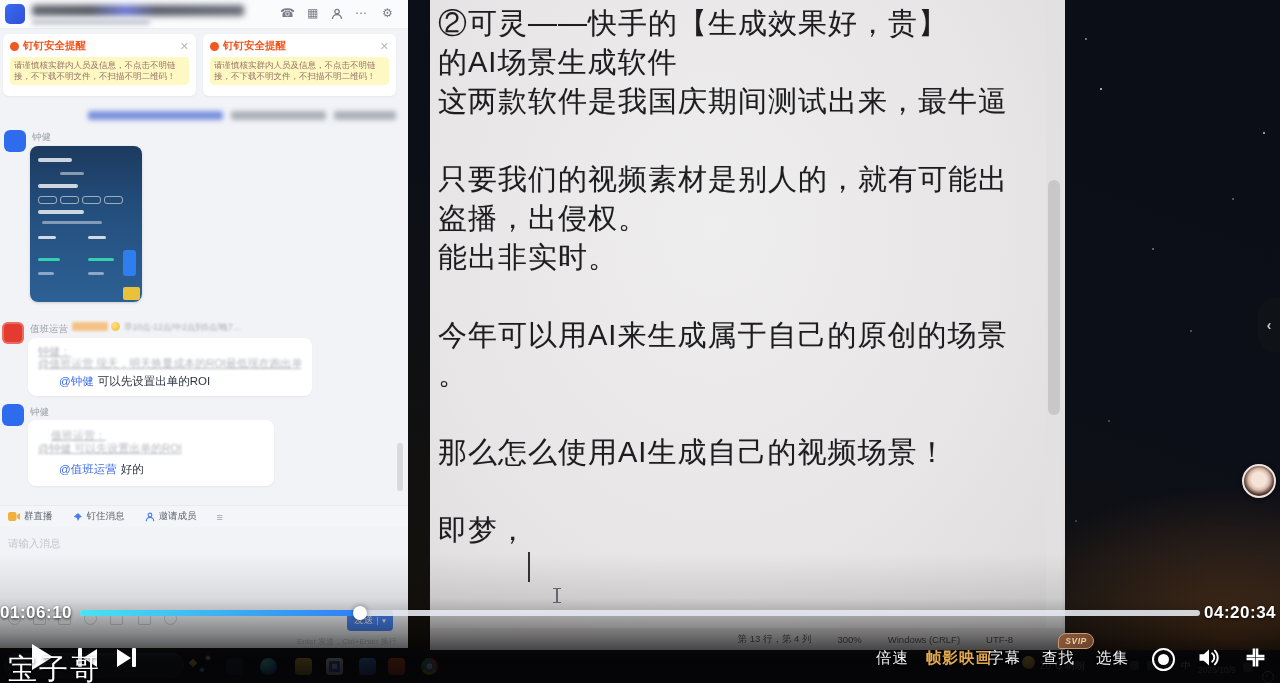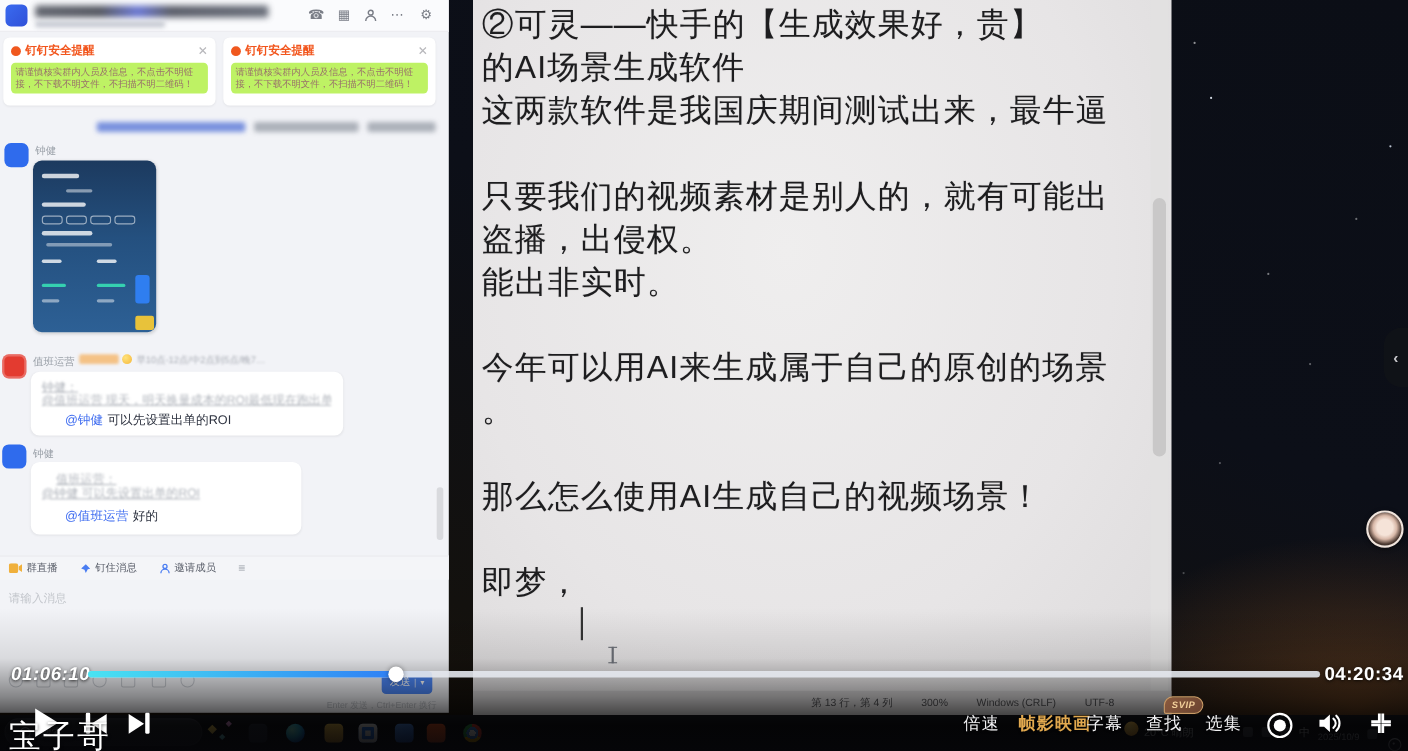--- a/index.html
+++ b/index.html
@@ -28,21 +28,21 @@
   .dt-sub-blur{position:absolute;left:32px;top:19px;width:118px;height:6px;border-radius:2px;
     background:#c9ccd4;filter:blur(2px);}
   .hd-ic{position:absolute;top:7px;color:#7a7e87;font-size:12px;line-height:13px;}
 
   .sec-card{position:absolute;top:34px;width:193px;height:62px;background:#fff;border-radius:6px;
     box-shadow:0 1px 2px rgba(0,0,0,.05);}
   .sec-head{display:flex;align-items:center;gap:4px;padding:5px 7px 3px;}
   .sec-dot{width:9px;height:9px;border-radius:50%;background:#f0581e;flex:0 0 auto;}
   .sec-title{color:#f2551c;font-size:10.5px;font-weight:bold;filter:blur(.4px);}
   .sec-close{margin-left:auto;color:#b8b8bc;font-size:11px;cursor:default;}
-  .sec-body{margin:1px 7px 0;background:#bef264;border-radius:4px;padding:3px 4px;
+  .sec-body{margin:1px 7px 0;background:#fef9c3;border-radius:4px;padding:3px 4px;
     font-size:8.5px;line-height:11px;color:#99726a;filter:blur(.5px);}
 
   .blur-line{position:absolute;top:111px;left:88px;height:9px;display:flex;gap:8px;filter:blur(2.4px);opacity:.8;}
   .blur-line .b1{width:135px;background:#5b79d8;border-radius:2px;}
   .blur-line .b2{width:95px;background:#9aa0aa;border-radius:2px;}
   .blur-line .b3{width:62px;background:#9aa0aa;border-radius:2px;}
 
   .msg-avatar{position:absolute;width:22px;height:22px;border-radius:6px;}
   .msg-name{position:absolute;font-size:9.5px;color:#9aa0a8;filter:blur(.6px);white-space:nowrap;}
   .bubble{position:absolute;background:#fff;border-radius:8px;box-shadow:0 1px 2px rgba(0,0,0,.05);}
@@ -343,21 +343,21 @@
   <div class="tray-dim" style="left:1130px;"></div>
   <div class="tray-dim" style="left:1147px;"></div>
   <div class="tray-dim" style="left:1164px;"></div>
   <div class="tray-txt" style="left:1181px;top:659px;">中</div>
   <div class="tray-date">2025/10/9</div>
   <div class="tray-dim" style="left:1243px;top:663px;"></div>
   <div class="tray-target"></div>
 
   <div class="shade"></div>
 
-  <div class="pg-time" style="left:10px;font-style:italic;">01:06:10</div>
+  <div class="pg-time" style="left:0;">01:06:10</div>
   <div class="pg-bar">
     <div class="pg-fill" style="width:25%;"></div>
     <div class="pg-thumb" style="left:calc(25% - 7px);"></div>
   </div>
   <div class="pg-time" style="left:1204px;">04:20:34</div>
 
   <div class="ctrl-play"></div>
   <div class="ctrl-step" style="left:78px;">
     <div class="step-bar"></div>
       <div class="tri-l"></div>

